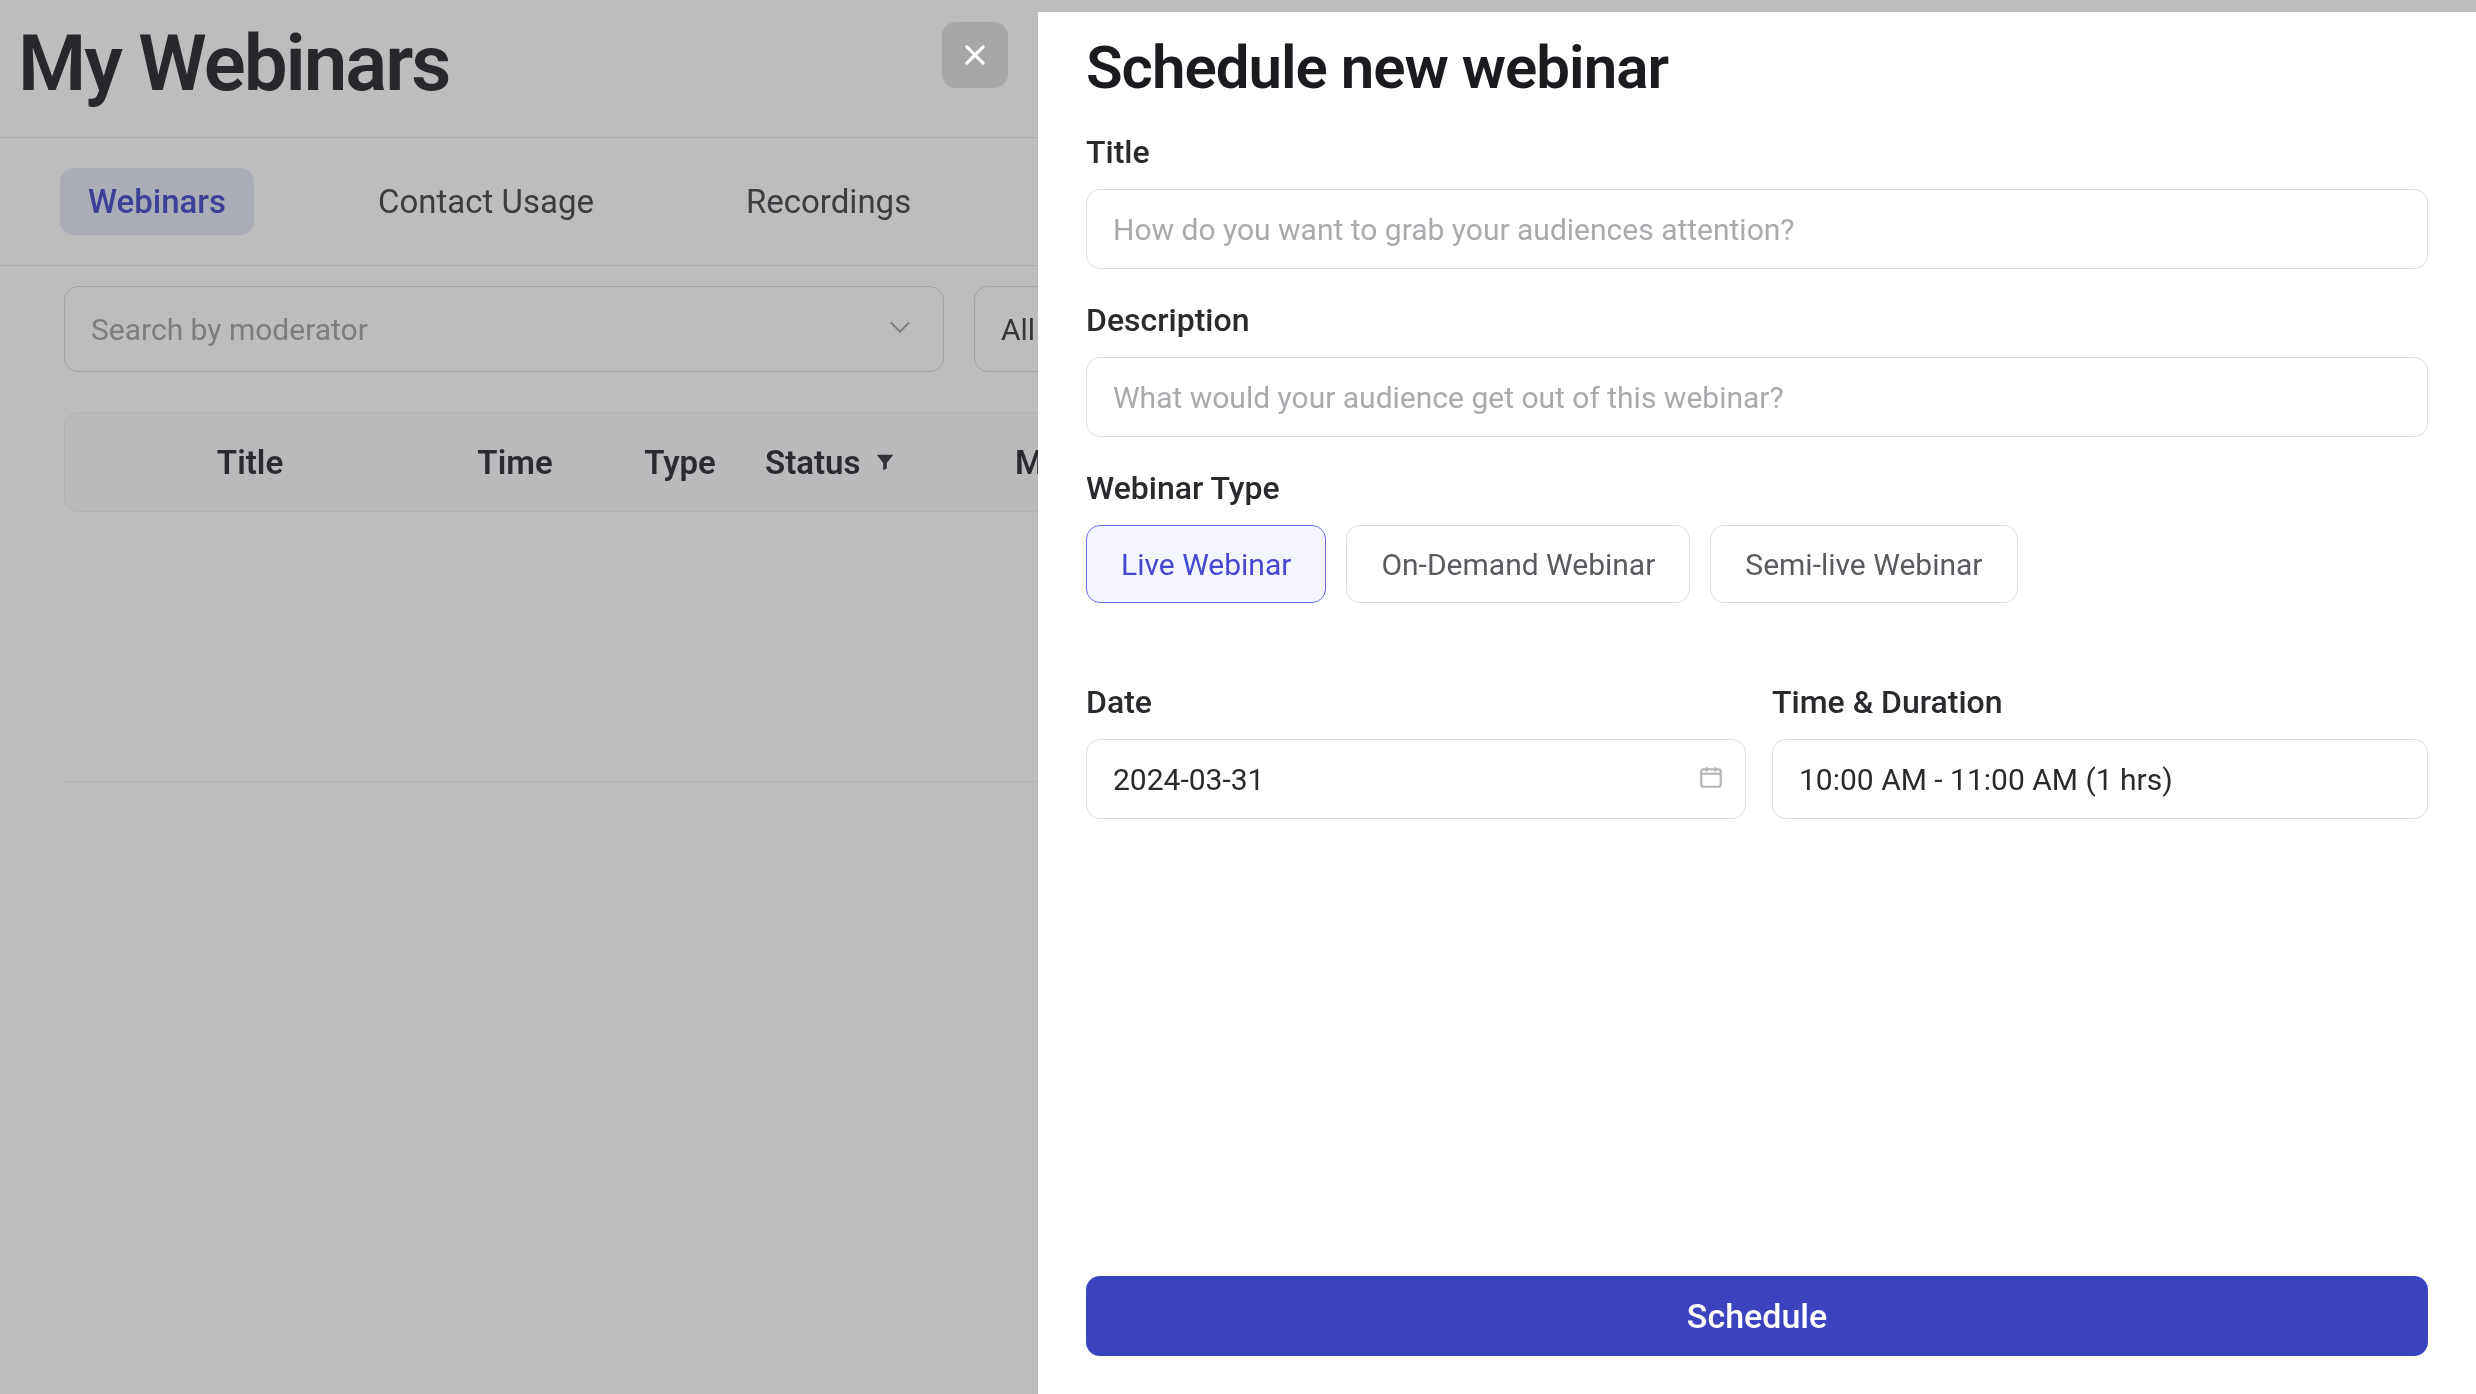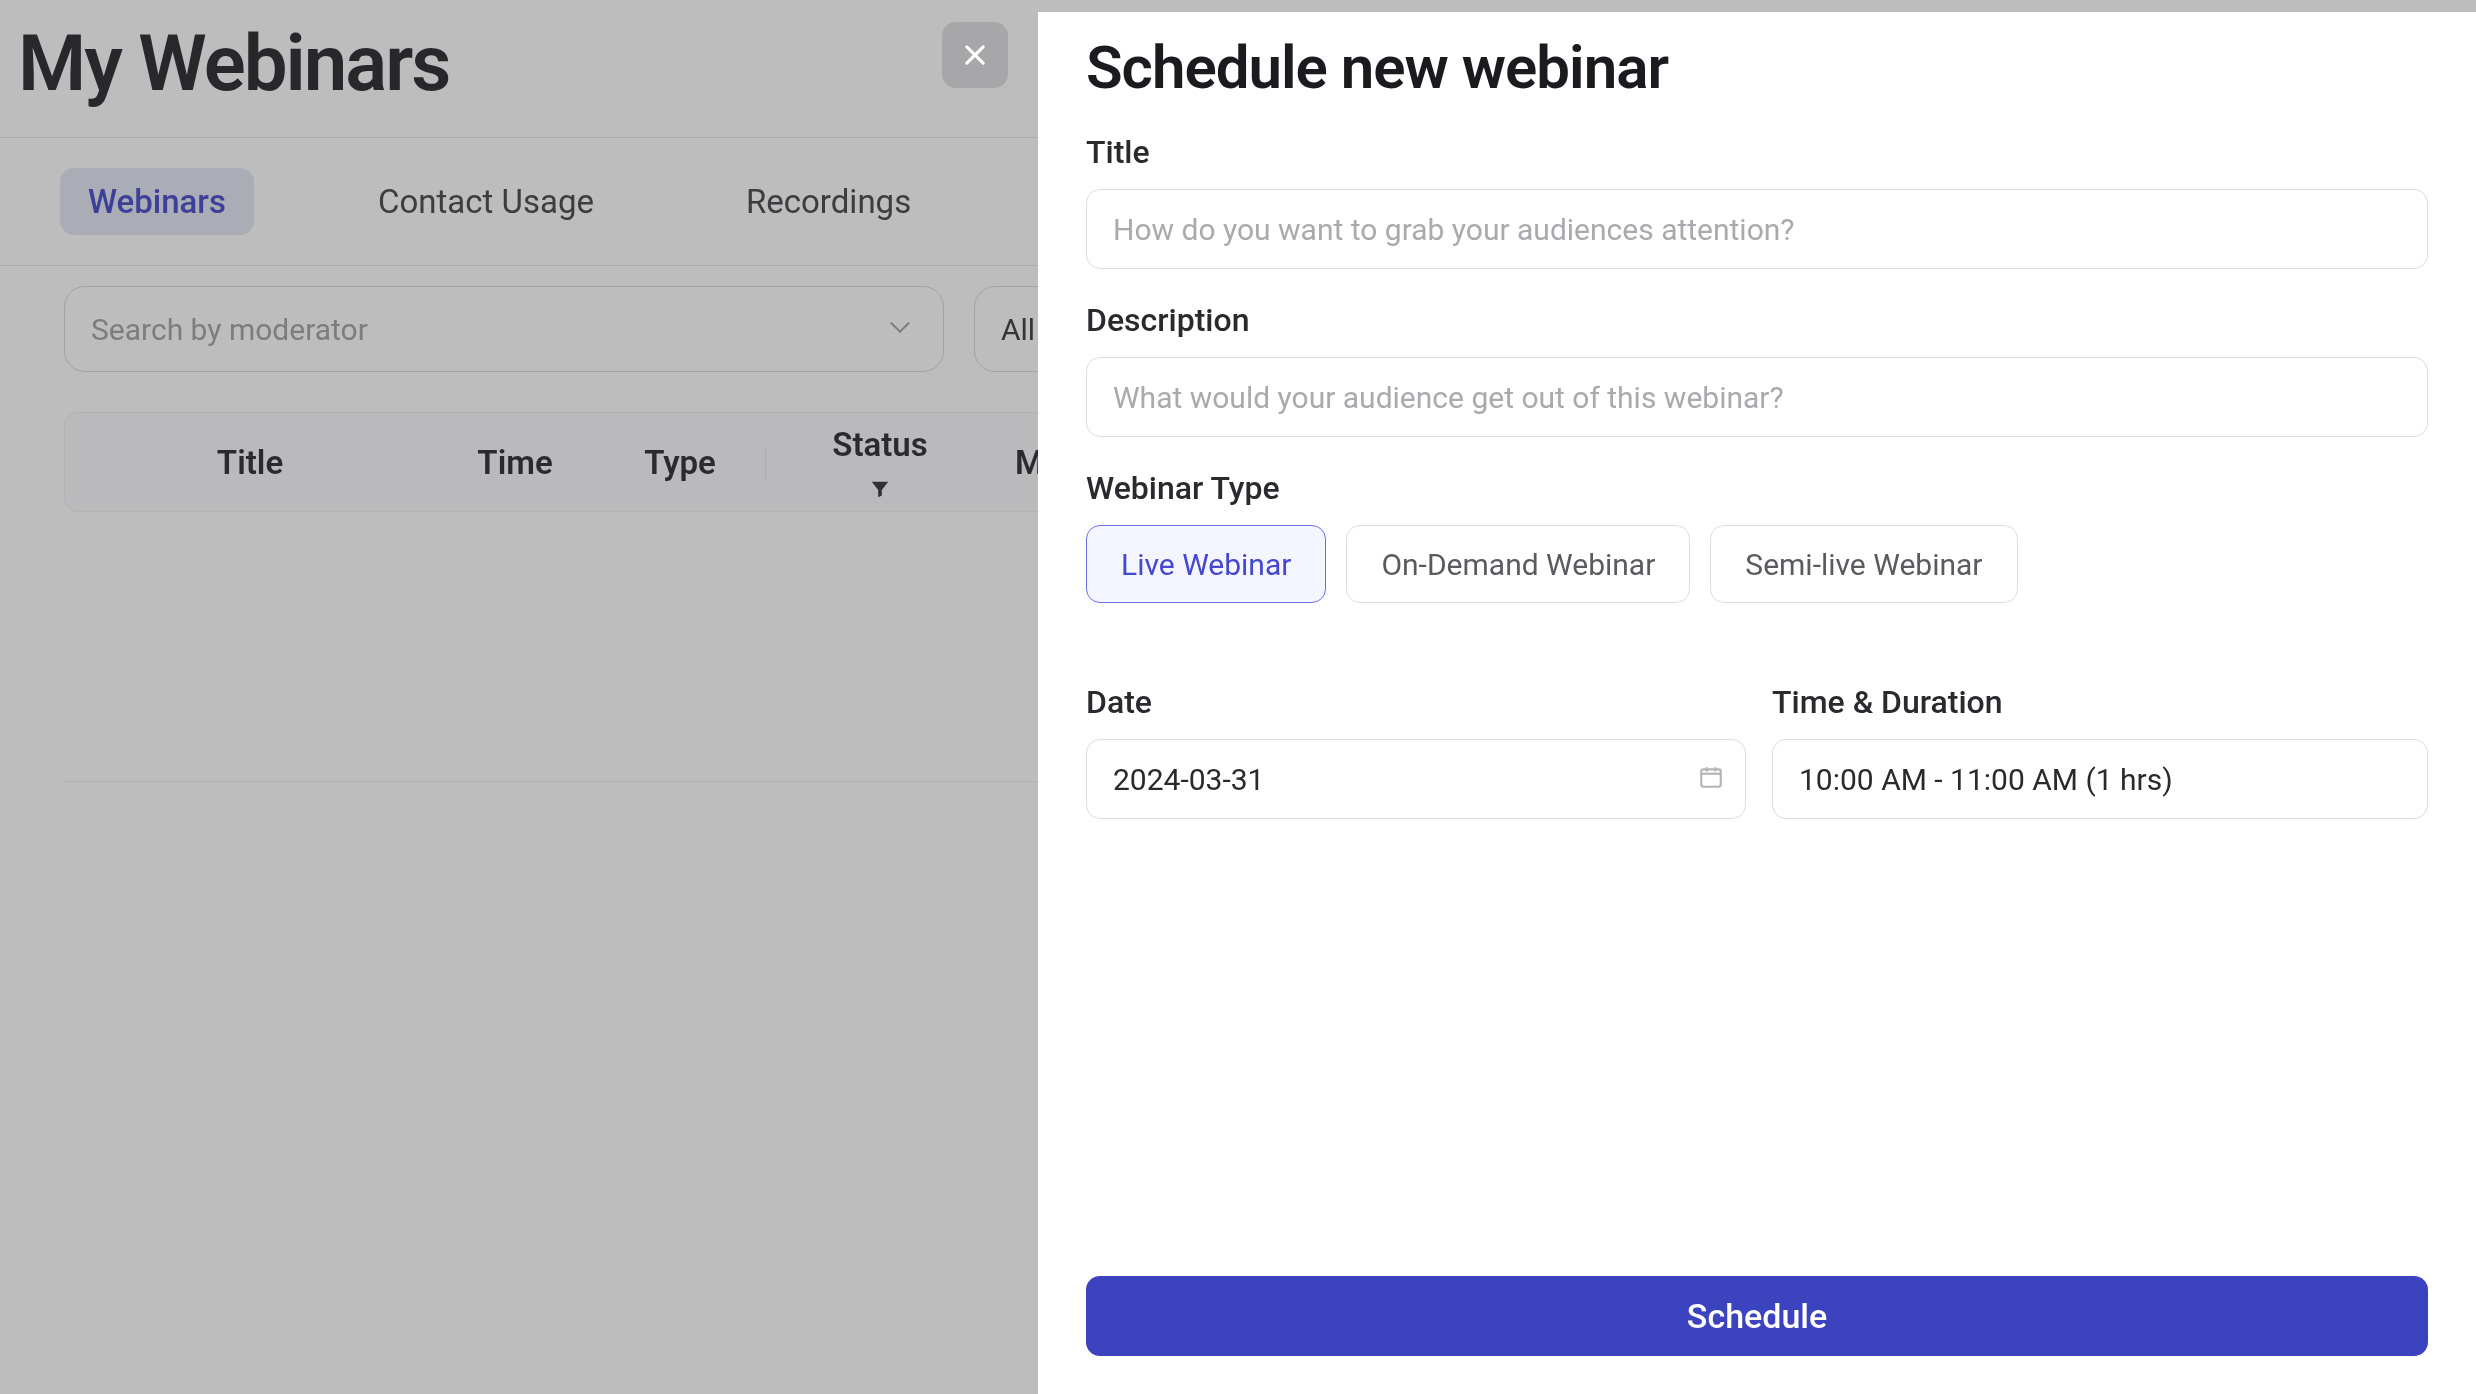--- a/index.html
+++ b/index.html
@@ -67,21 +67,21 @@
 
 .filters-row {
   display: flex;
   gap: 30px;
   padding: 20px 0 40px 46px;
   align-items: center;
 }
 
 .select-box {
   border: 1.5px solid #d8d8dc;
-  border-radius: 21px;
+  border-radius: 14px;
   height: 86px;
   display: flex;
   align-items: center;
   justify-content: space-between;
   padding: 0 30px 0 26px;
   color: #9c9ca2;
   font-size: 30px;
   background: #fff;
 }
 
@@ -129,21 +129,21 @@
   left: 0;
   top: 22px;
   bottom: 22px;
   width: 1px;
   background: #e4e4e7;
 }
 
 .th-title { width: 370px; }
 .th-time  { width: 160px; }
 .th-type  { width: 170px; }
-.th-status{ width: 230px; display:flex; align-items:center; justify-content:flex-start; gap:14px;flex-direction:column;}
+.th-status{ width: 230px; display:flex; align-items:center; justify-content:flex-start; gap:14px;}
 .th-more  { flex: 1; text-align:left; padding-left: 20px;}
 .funnel-icon svg { display:block; }
 
 .table-empty {
   height: 270px;
   border-bottom: 1px solid #eeeeef;
   margin-right: 0;
 }
 
 

